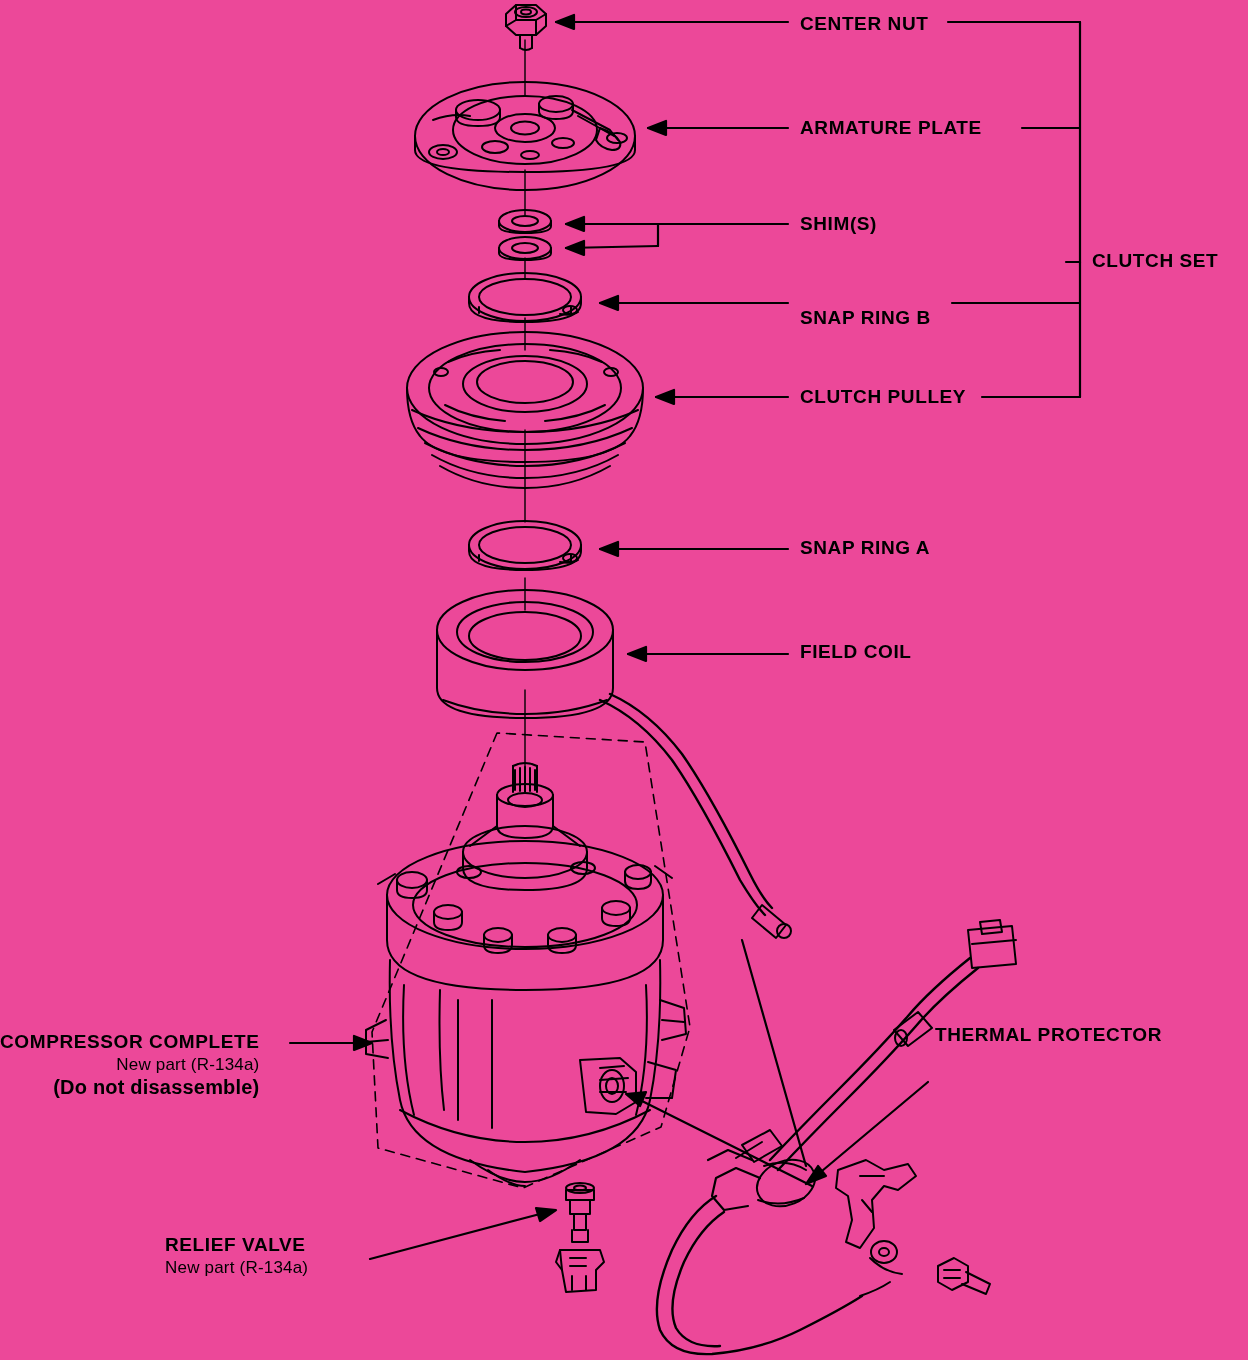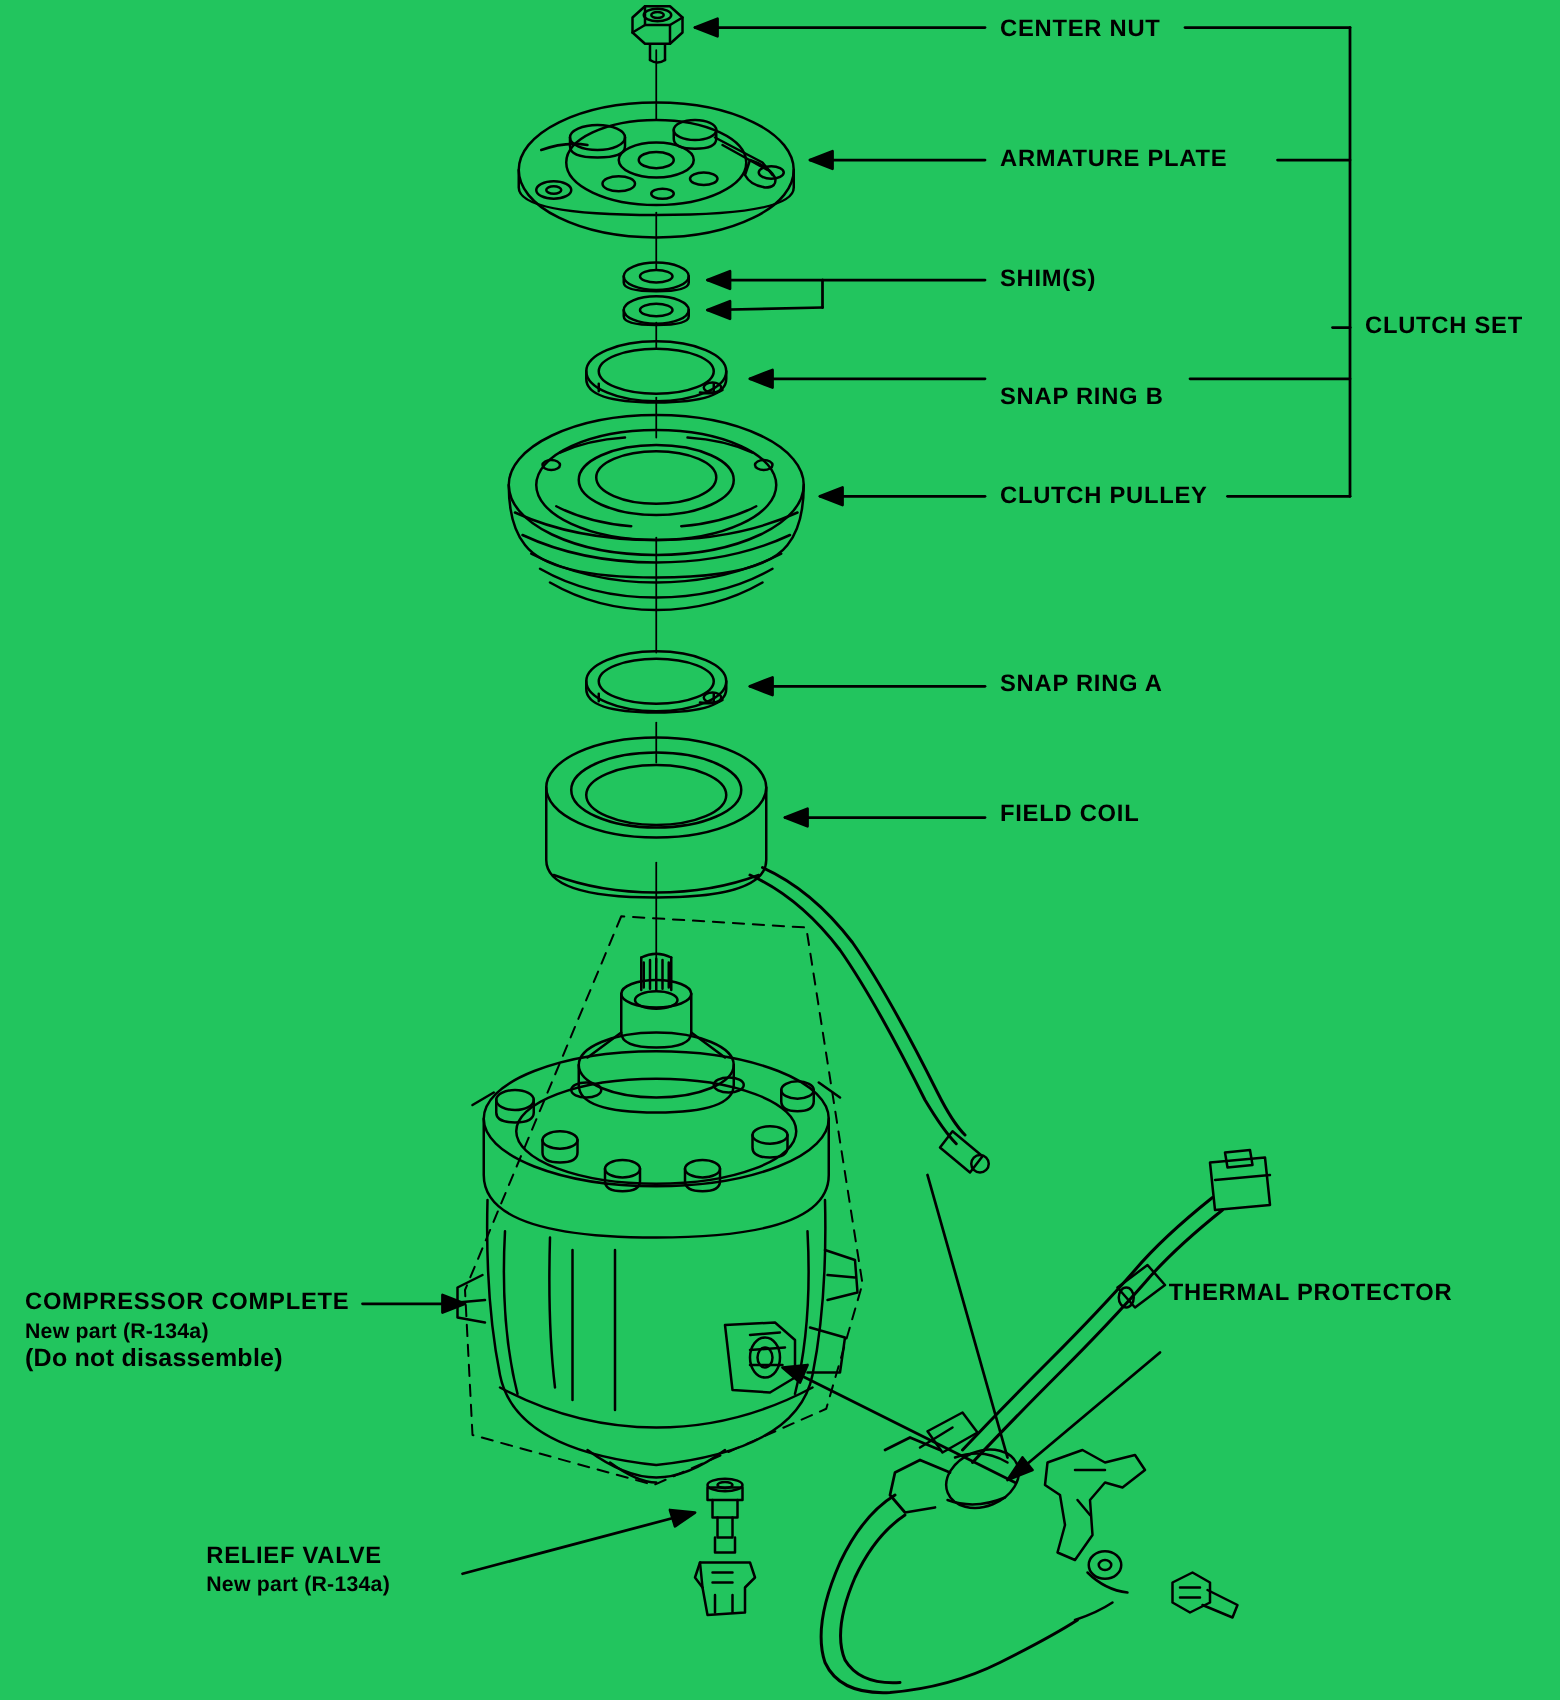--- a/index.html
+++ b/index.html
@@ -4,21 +4,21 @@
 <style>
   html, body {
     margin: 0;
     padding: 0;
     background: #ffffff;
   }
   #page {
     position: relative;
     width: 1248px;
     height: 1360px;
-    background: #22c55e;
+    background: #ec4899;
     overflow: hidden;
     font-family: "Liberation Sans", sans-serif;
   }
   #diagram-svg {
     position: absolute;
     left: 0;
     top: 0;
     width: 1248px;
     height: 1360px;
   }
@@ -28,39 +28,39 @@
     font-weight: bold;
     font-size: 19px;
     letter-spacing: 0.6px;
     color: #000000;
     white-space: nowrap;
     line-height: 1.25;
   }
   .callout .sub {
     display: block;
     font-size: 17px;
-    font-weight: bold;
+    font-weight: normal;
     letter-spacing: 0.2px;
   }
   .callout .sub-light {
     display: block;
     font-size: 20px;
     font-weight: bold;
     letter-spacing: 0.2px;
   }
   .lbl-center-nut { left: 800px; top: 12px; }
   .lbl-armature   { left: 800px; top: 116px; }
   .lbl-shims      { left: 800px; top: 212px; }
   .lbl-snap-b     { left: 800px; top: 291px; margin-top: 15px; }
   .lbl-rotor      { left: 800px; top: 385px; }
   .lbl-clutch-set { left: 1092px; top: 249px; }
   .lbl-snap-a     { left: 800px; top: 536px; }
   .lbl-field-coil { left: 800px; top: 640px; }
   .lbl-thermal    { left: 935px; top: 1023px; }
-  .lbl-compressor { left: 20px;  top: 1030px; }
+  .lbl-compressor { left: 0;  top: 1030px; text-align: right; }
   .lbl-relief     { left: 165px; top: 1233px; }
 </style>
 </head>
 <body>
 
 <div id="page">
 
   <svg id="diagram-svg" viewBox="0 0 1248 1360">
     <g fill="none" stroke="#000" stroke-width="2" stroke-linecap="round" stroke-linejoin="round">
 

